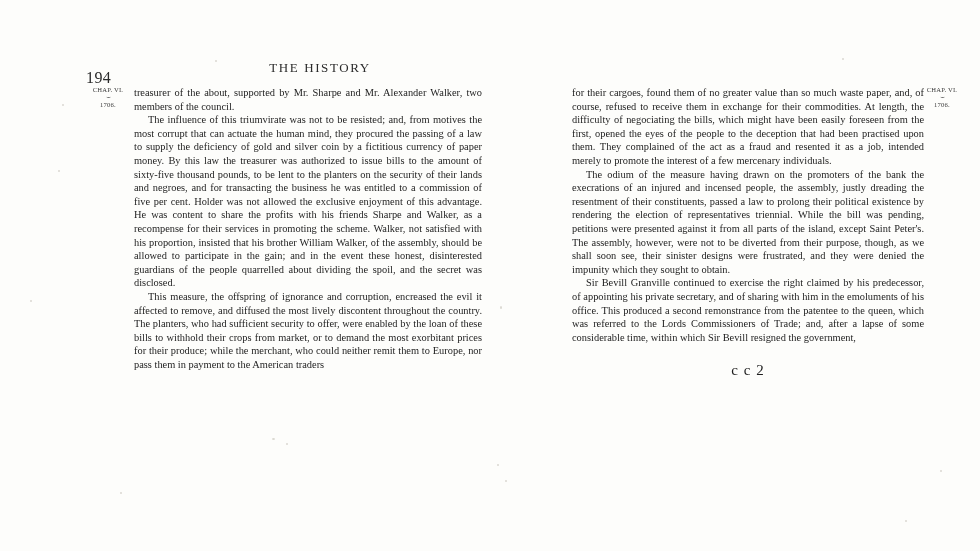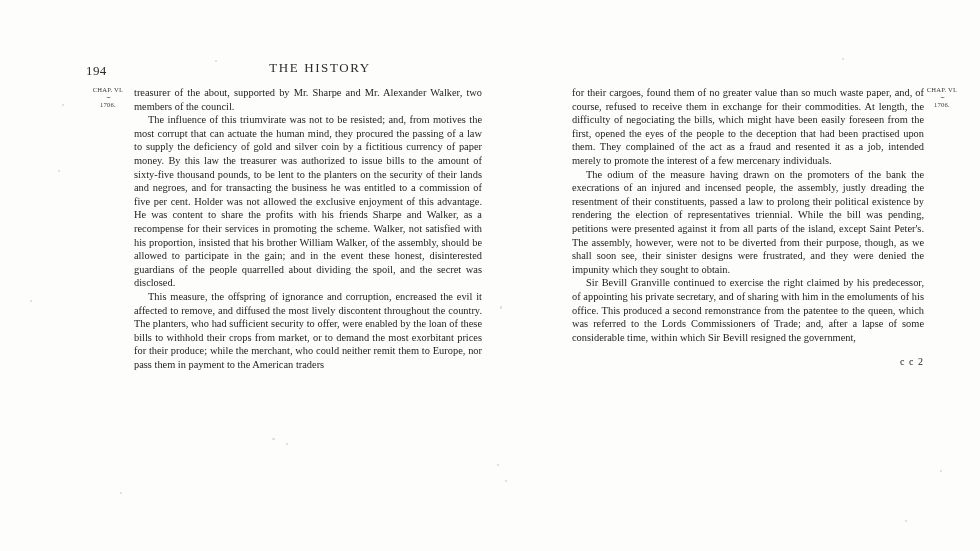--- a/index.html
+++ b/index.html
@@ -39,22 +39,22 @@
   }
   .leaf-left { left: 86px; }
   .leaf-right { left: 556px; }
 
   .header-row {
     position: relative;
     height: 22px;
   }
   .folio {
     position: absolute;
-    top: 3px;
-    font-size: 13px;
+    top: 9px;
+    font-size: 16px;
     letter-spacing: .4px;
     color: #2a2a2a;
     text-align: right;
   }
   .folio-left { left: 0; }
   .folio-right { right: 0; }
   .running-head {
     position: absolute;
     top: 0;
     width: 100%;
@@ -97,23 +97,23 @@
   .body-left { left: 48px; }
   .body-right { left: 16px; width: 352px; }
 
   .body p {
     margin: 0;
     text-indent: 14px;
   }
   .body p.noindent { text-indent: 0; }
 
   .catchword {
-    margin-top: 11px;
-    text-align: right;
-    font-size: 10px;
+    margin-top: 20px;
+    text-align: center;
+    font-size: 15px;
     letter-spacing: 1px;
   }
 </style>
 </head>
 <body>
 
 <div class="page">
 
   <div class="spread">
     <div class="speck" style="left:62px; top:104px; width:2px; height:2px;"></div>

